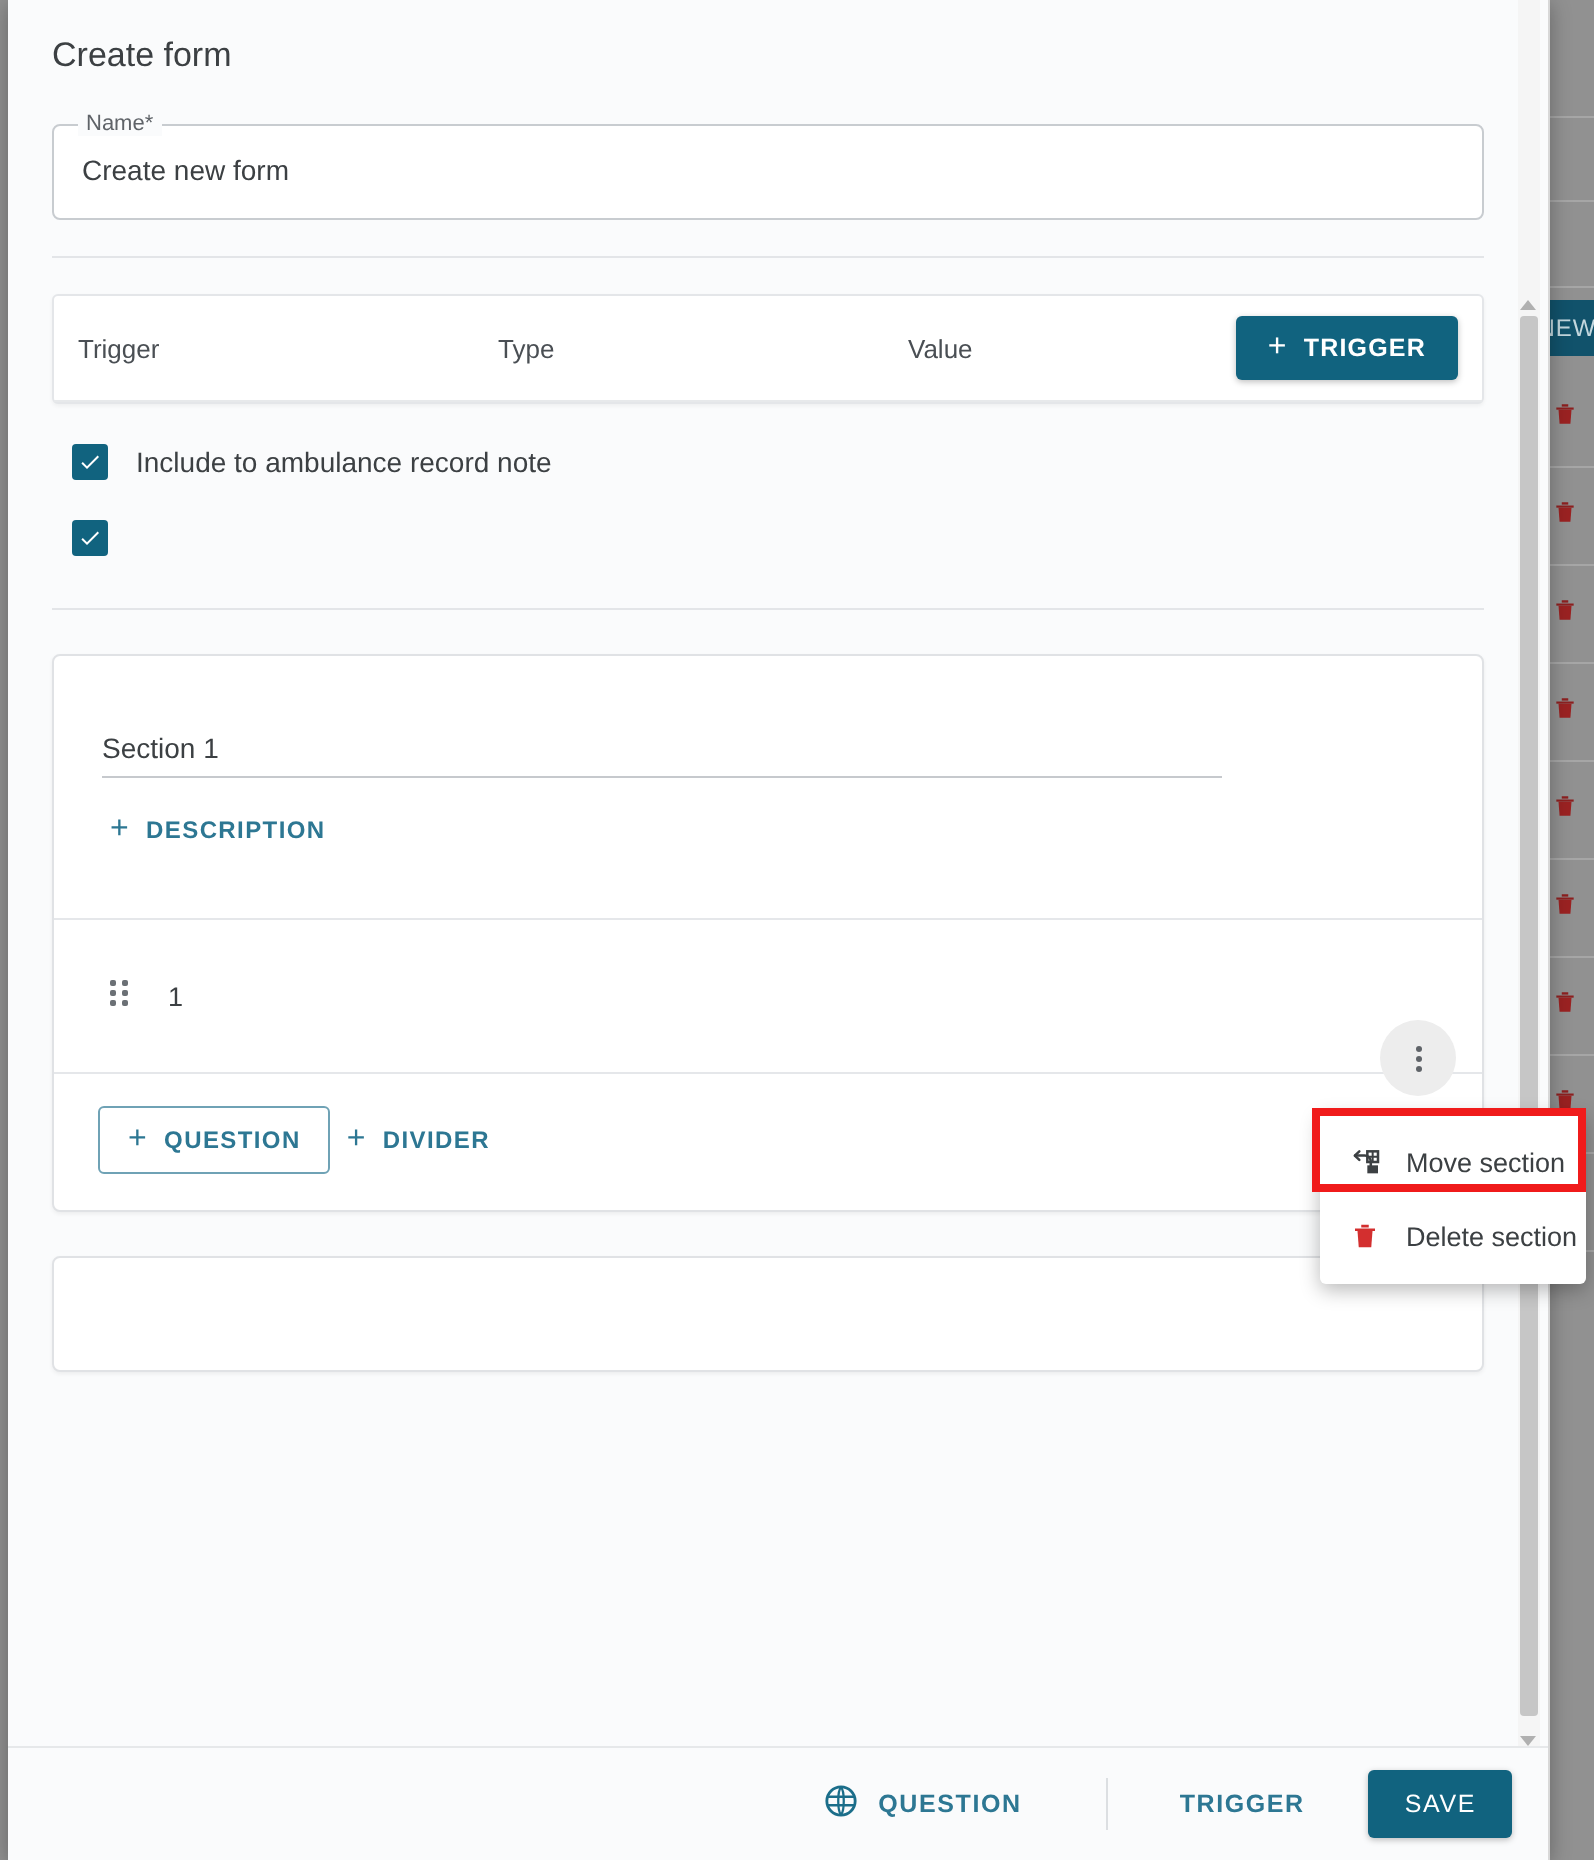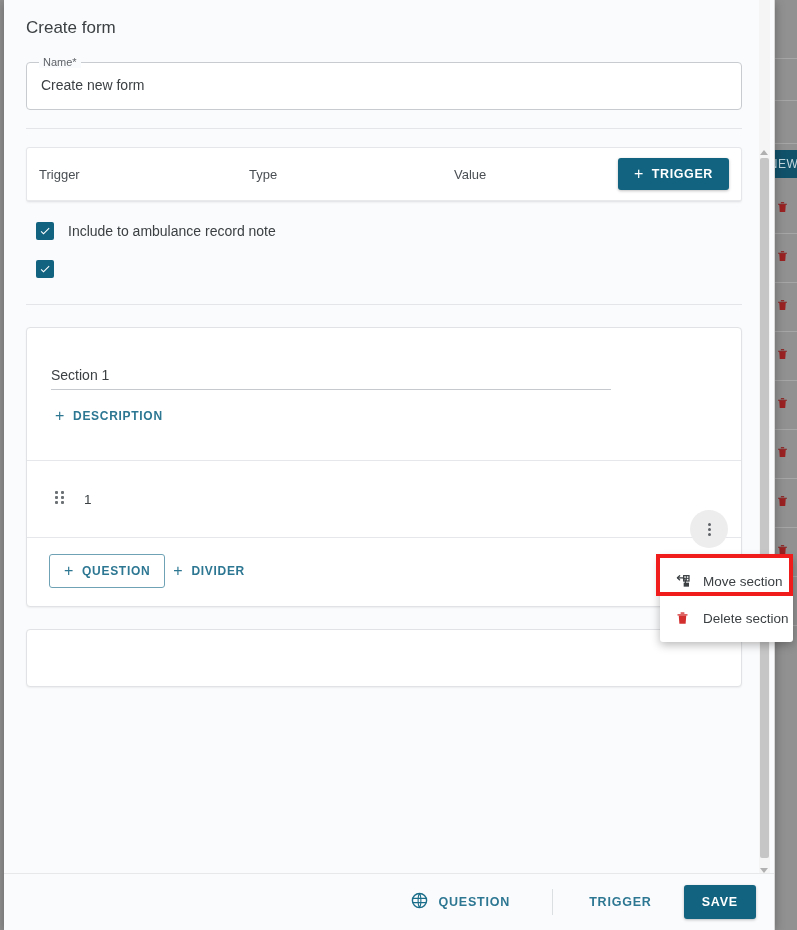--- a/index.html
+++ b/index.html
@@ -391,21 +391,21 @@
     padding: 8px 14px;
     margin-right: 18px;
   }
   .save-btn {
     background: #11637f;
     color: #fff;
     border: none;
     border-radius: 3px;
     font-size: 12.5px;
     letter-spacing: .8px;
-    font-weight: 700;
+    font-weight: 400;
     font-family: inherit;
     padding: 10px 18px;
     cursor: pointer;
     box-shadow: 0 1px 3px rgba(0,0,0,.25);
   }
 </style>
 </head>
 <body>
 
 <div id="root">

